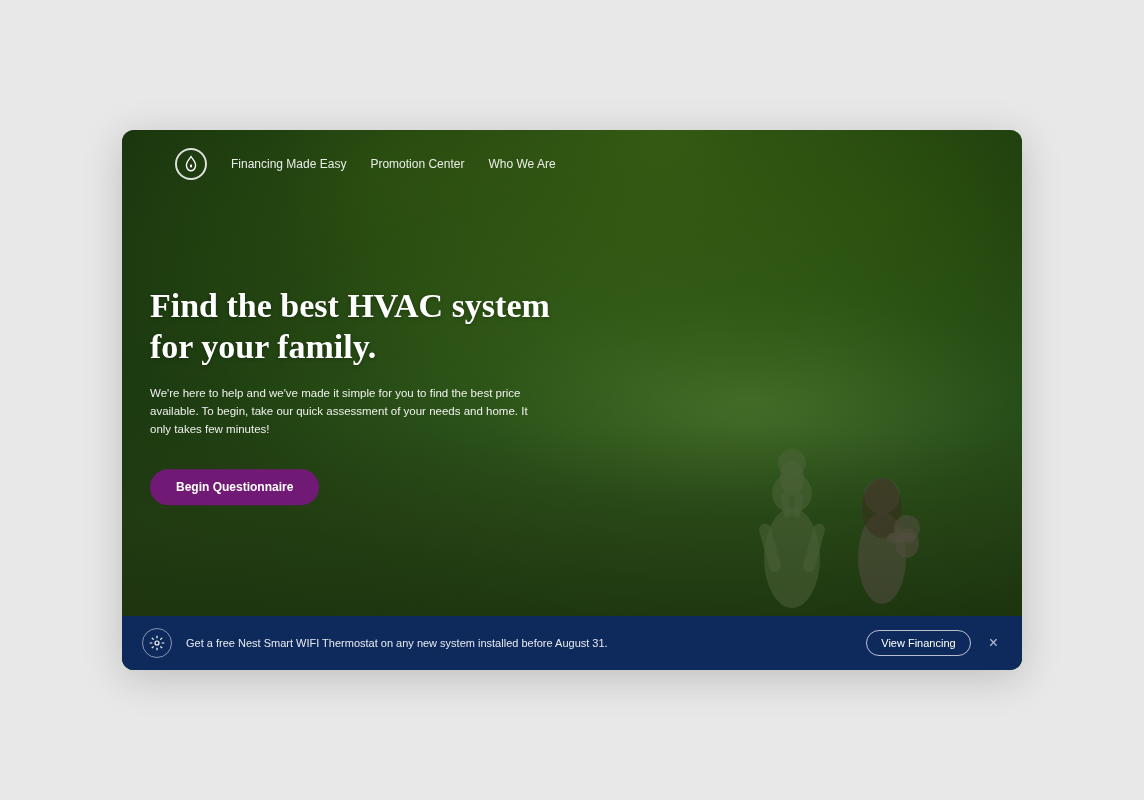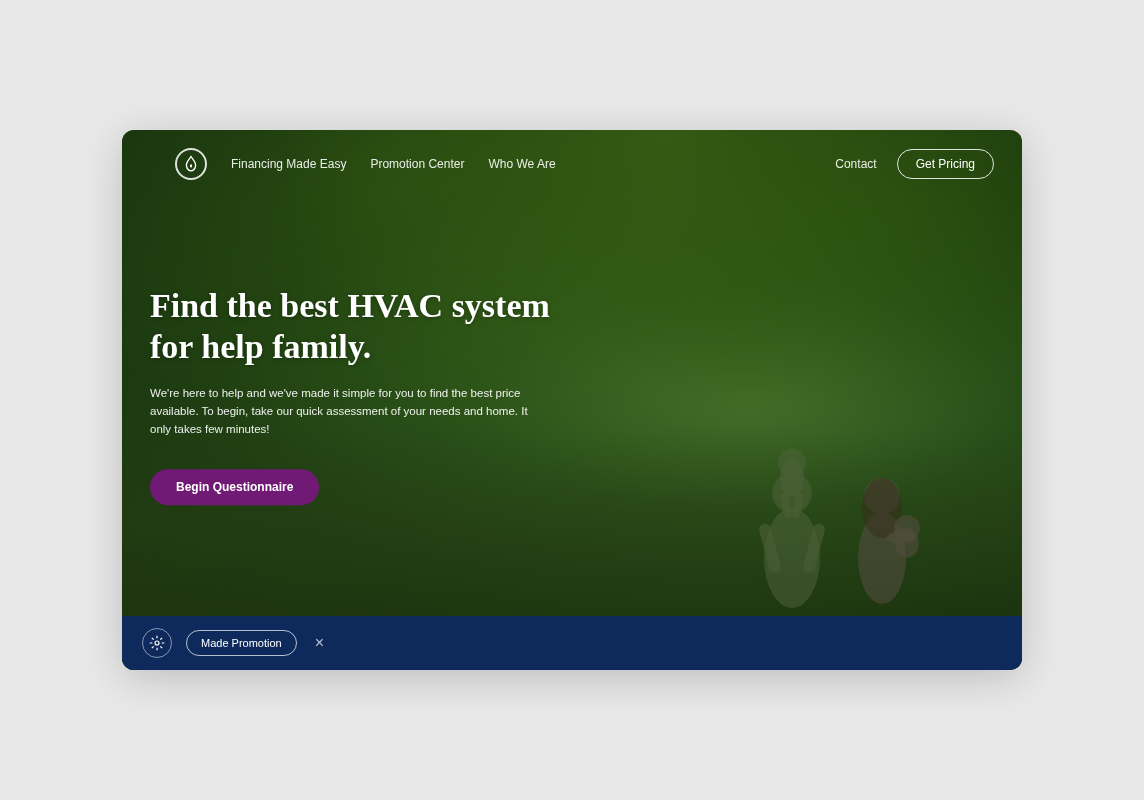--- a/index.html
+++ b/index.html
@@ -282,39 +282,36 @@
           <path d="M12 12 C10 14 10 16 12 17 C14 16 14 14 12 12Z" fill="white" stroke="none"></path>
         </svg>
       </div>
 
       <div class="nav-links">
         <a class="nav-link">Financing Made Easy</a>
         <a class="nav-link">Promotion Center</a>
         <a class="nav-link">Who We Are</a>
       </div>
 
-      <div class="nav-right">
-        <a class="contact-link nav-link">Contact</a>
-        <button class="get-pricing-btn">Get Pricing</button>
-      </div>
     </nav>
 
     <div class="hero-content">
       <h1 class="hero-title">
         <span>Find the best HVAC system</span><br>
-        <span>for help family.</span>
+        <span>for your family.</span>
       </h1>
       <p class="hero-subtitle">We're here to help and we've made it simple for you to find the best price available. To begin, take our quick assessment of your needs and home. It only takes few minutes!</p>
       <button class="begin-btn">Begin Questionnaire</button>
     </div>
 
     <div class="promo-banner">
       <div class="promo-icon-wrap">
         <svg width="16" height="16" viewBox="0 0 24 24" fill="none" stroke="white" stroke-width="1.8">
           <circle cx="12" cy="12" r="3"></circle>
           <path d="M12 1v4M12 19v4M4.22 4.22l2.83 2.83M16.95 16.95l2.83 2.83M1 12h4M19 12h4M4.22 19.78l2.83-2.83M16.95 7.05l2.83-2.83"></path>
         </svg>
       </div>
-      <button class="view-promotion-btn">Made Promotion</button>
+      <p class="promo-text">Get a free Nest Smart WIFI Thermostat on any new system installed before August 31.</p>
+      <button class="view-promotion-btn">View Financing</button>
       <button class="close-promo-btn">×</button>
     </div>
   </div>
 </div>
 
 </body></html>

